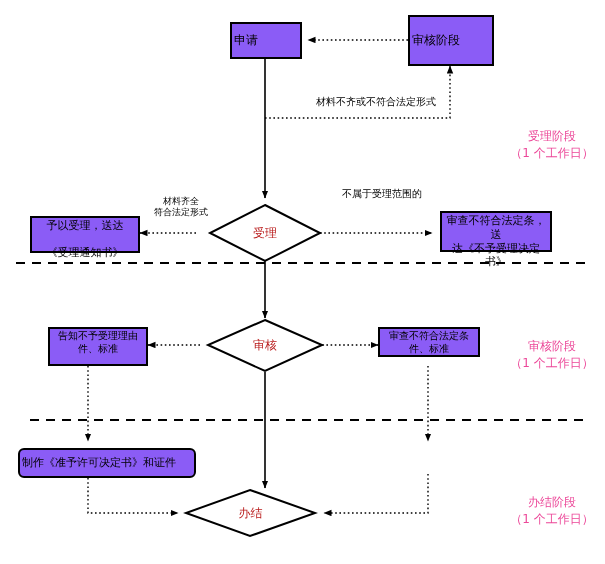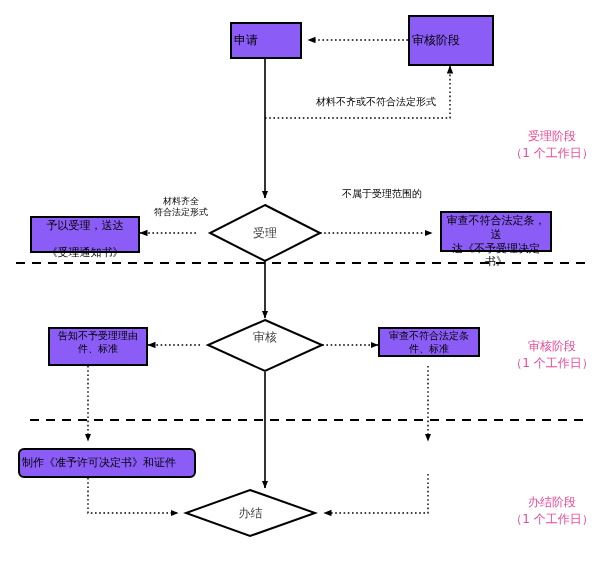--- a/index.html
+++ b/index.html
@@ -42,21 +42,21 @@
   }
   .diamond-label {
     position: absolute;
     left: 0;
     top: 0;
     width: 100%;
     height: 100%;
     display: flex;
     align-items: center;
     justify-content: center;
-    color: #404040;
+    color: #b91c1c;
     z-index: 2;
   }
   .edge-label {
     position: absolute;
     color: #000000;
     text-align: center;
     line-height: 1.25;
     background: transparent;
     z-index: 4;
     white-space: nowrap;
@@ -192,21 +192,21 @@
 
   <div class="node boxnode f11" style="left:18px; top:448px; width:178px; height:30px;border-radius:6px;">
     <span>制作《准予许可决定书》和证件</span>
   </div>
 
 
   <div class="diamond-label f12" style="left:210px; top:205px; width:110px; height:56px;">
     <span>受理</span>
   </div>
 
-  <div class="diamond-label f12" style="left:208px; top:312px; width:114px; height:51px;">
+  <div class="diamond-label f12" style="left:208px; top:320px; width:114px; height:51px;">
     <span>审核</span>
   </div>
 
   <div class="diamond-label f12" style="left:186px; top:490px; width:129px; height:46px;">
     <span>办结</span>
   </div>
 
   <div class="edge-label f10" style="left:286px; top:96px; width:180px;">
     <span>材料不齐或不符合法定形式</span>
   </div>

